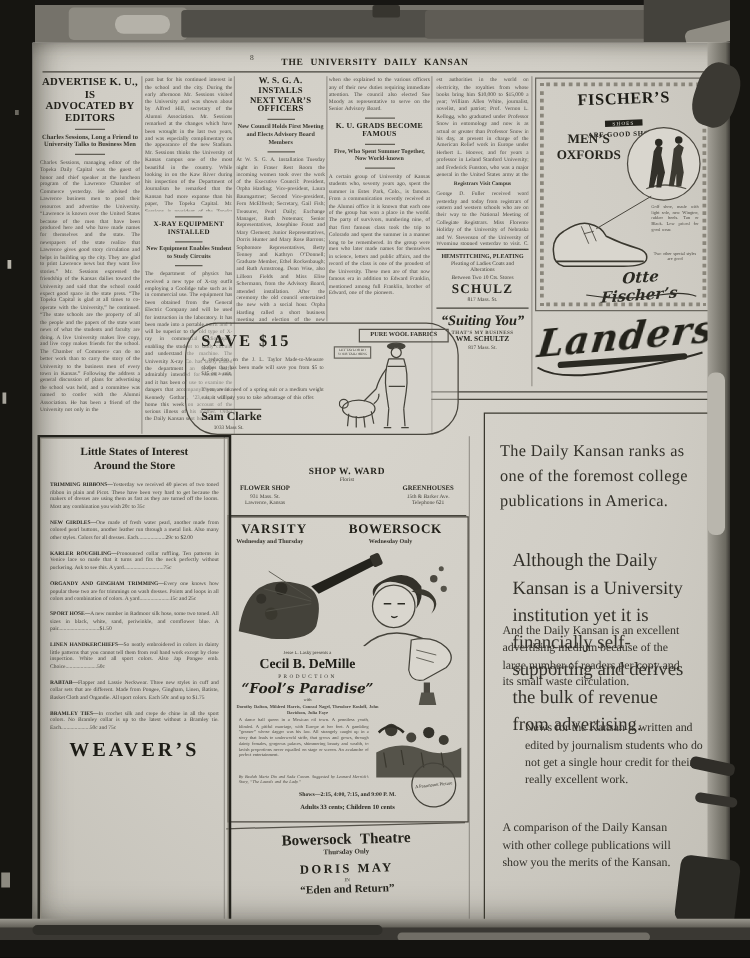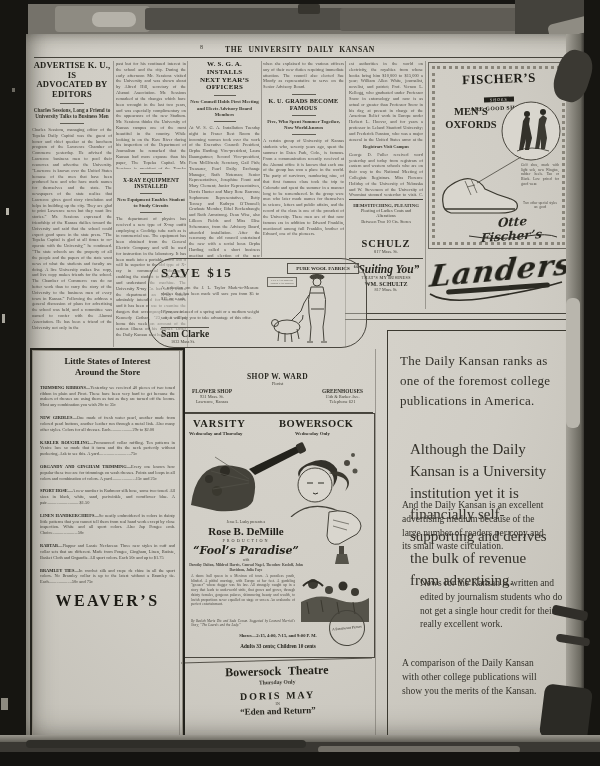--- a/index.html
+++ b/index.html
@@ -107,21 +107,21 @@
   <div class="abs ncol" style="left:349px;top:61px;width:74px;height:246px;">
     <div class="greek" style="height:80px;">est authorities in the world on electricity, the royalties from whose books bring him $10,000 to $15,000 a year; William Allen White, journalist, novelist, and patriot; Prof. Vernon L. Kellogg, who graduated under Professor Snow in entomology and now is as actual or greater than Professor Snow in his day, at present in charge of the American Relief work in Europe under Herbert L. Hoover, and for years a professor in Leland Stanford University; and Frederick Funston, who was a major general in the United States army at the time of his death.</div>
     <div class="sub" style="font-size:4.4px;margin-top:3px;">Registrars Visit Campus</div>
     <div class="greek" style="height:44px;margin-top:2px;">George D. Fuller received word yesterday and today from registrars of eastern and western schools who are on their way to the National Meeting of Collegiate Registrars. Miss Florence Holiday of the University of Nebraska and W. Stevenson of the University of Wyoming stopped yesterday to visit. C. B. Goddard, assistant registrar of Leland Stanford University, will also be here on his way back from the convention.</div>
     <div class="hr" style="margin-top:3px;"></div>
     <div class="center" style="margin-top:3px;">
       <div class="bold" style="font-size:4.8px;color:#34322b;">HEMSTITCHING,  PLEATING</div>
       <div style="font-size:4.4px;color:#45433b;">Pleating of Ladies Coats and</div>
       <div style="font-size:4.4px;color:#45433b;">Alterations</div>
       <div style="font-size:4.4px;color:#45433b;margin-top:1px;">Between Two 10 Cts. Stores</div>
-      <div class="bold" style="font-size:10.5px;color:#26251e;margin-top:14px;letter-spacing:1px;">SCHULZ</div>
+      <div class="bold" style="font-size:10.5px;color:#26251e;margin-top:2px;letter-spacing:1px;">SCHULZ</div>
       <div style="font-size:4.4px;color:#45433b;">817 Mass. St.</div>
     </div>
     <div class="hr" style="margin-top:4px;"></div>
     <div class="center" style="margin-top:4px;">
       <div class="bold" style="font-size:11.5px;color:#26251e;font-style:italic;">“Suiting  You”</div>
       <div class="bold" style="font-size:4px;color:#4a483f;letter-spacing:.4px;">THAT’S MY BUSINESS</div>
       <div class="bold" style="font-size:6px;color:#2b2a23;margin-top:1px;">WM. SCHULTZ</div>
       <div style="font-size:4.2px;color:#45433b;">817 Mass. St.</div>
     </div>
   </div>
@@ -232,21 +232,21 @@
       <path d="M112,38 Q116,22 134,28 Q150,32 146,48 Q152,40 150,30 Q140,16 122,24 Q108,30 112,38 Z" fill="#33312a"></path>
       <path d="M142,34 Q152,30 158,36 Q166,44 158,52 Q164,42 154,38 Z" fill="#3a382f"></path>
       <path d="M120,44 L126,44 M131,44 L137,44" stroke="#2b2a23" stroke-width="1.2"></path>
       <path d="M126,54 Q128,56 131,54" stroke="#2b2a23" stroke-width="1" fill="none"></path>
       <path d="M104,78 Q126,58 160,76" stroke="#45433b" stroke-width="1.2" fill="none"></path>
       <circle cx="160" cy="24" r="3" fill="#4a473f"></circle>
         <circle cx="168" cy="32" r="2.5" fill="#55534a"></circle>
         <circle cx="166" cy="16" r="2" fill="#55534a"></circle>
     </svg>
     <div class="abs center" style="left:8px;top:106px;width:110px;font-size:3.8px;color:#3c3a32;">Jesse L. Lasky presents a</div>
-    <div class="abs center bold" style="left:2px;top:111px;width:122px;font-size:11px;color:#1f1e18;">Rose B. DeMille</div>
+    <div class="abs center bold" style="left:2px;top:111px;width:122px;font-size:11px;color:#1f1e18;">Cecil B. DeMille</div>
     <div class="abs center" style="left:8px;top:124px;width:110px;font-size:4.2px;color:#33312a;letter-spacing:2px;">PRODUCTION</div>
     <div class="abs center script" style="left:2px;top:130px;width:122px;font-size:11px;color:#23221b;">“Fool’s Paradise”</div>
     <div class="abs center" style="left:8px;top:144px;width:110px;font-size:3.6px;color:#3c3a32;">with</div>
     <div class="abs center bold greek" style="left:6px;top:149px;width:114px;height:9px;font-size:3.6px;text-align:center;">Dorothy Dalton, Mildred Harris, Conrad Nagel, Theodore Kosloff, John Davidson, Julia Faye</div>
     <div class="abs greek" style="left:8px;top:160px;width:104px;height:44px;font-size:3.6px;">A dance hall queen in a Mexican oil town. A penniless youth, blinded. A pitiful marriage, with Europe at her feet. A gambling “greaser” whose dagger was his law. All strangely caught up in a story that leads to underworld strife, that grows and grows, through dainty females, gorgeous palaces, shimmering beauty and wealth, to lavish proportions never equalled on stage or screen. An avalanche of perfect entertainment.</div>
     <div class="abs greek" style="left:8px;top:205px;width:104px;height:12px;font-size:3.4px;font-style:italic;">By Beulah Marie Dix and Sada Cowan. Suggested by Leonard Merrick’s Story, “The Laurels and the Lady.”</div>
     <svg class="abs" style="left:116px;top:96px;" width="72" height="118" viewBox="0 0 72 118">
       <path d="M30,2 Q48,-2 58,8 Q66,16 58,24 L40,34 Q30,36 28,26 Z" fill="#d9d6ce" stroke="#45433b" stroke-width="1"></path>
       <path d="M34,10 L50,14 M34,16 L48,20" stroke="#55534a" stroke-width=".7"></path>
       <rect x="40" y="36" width="5" height="18" fill="#4a473f"></rect>

